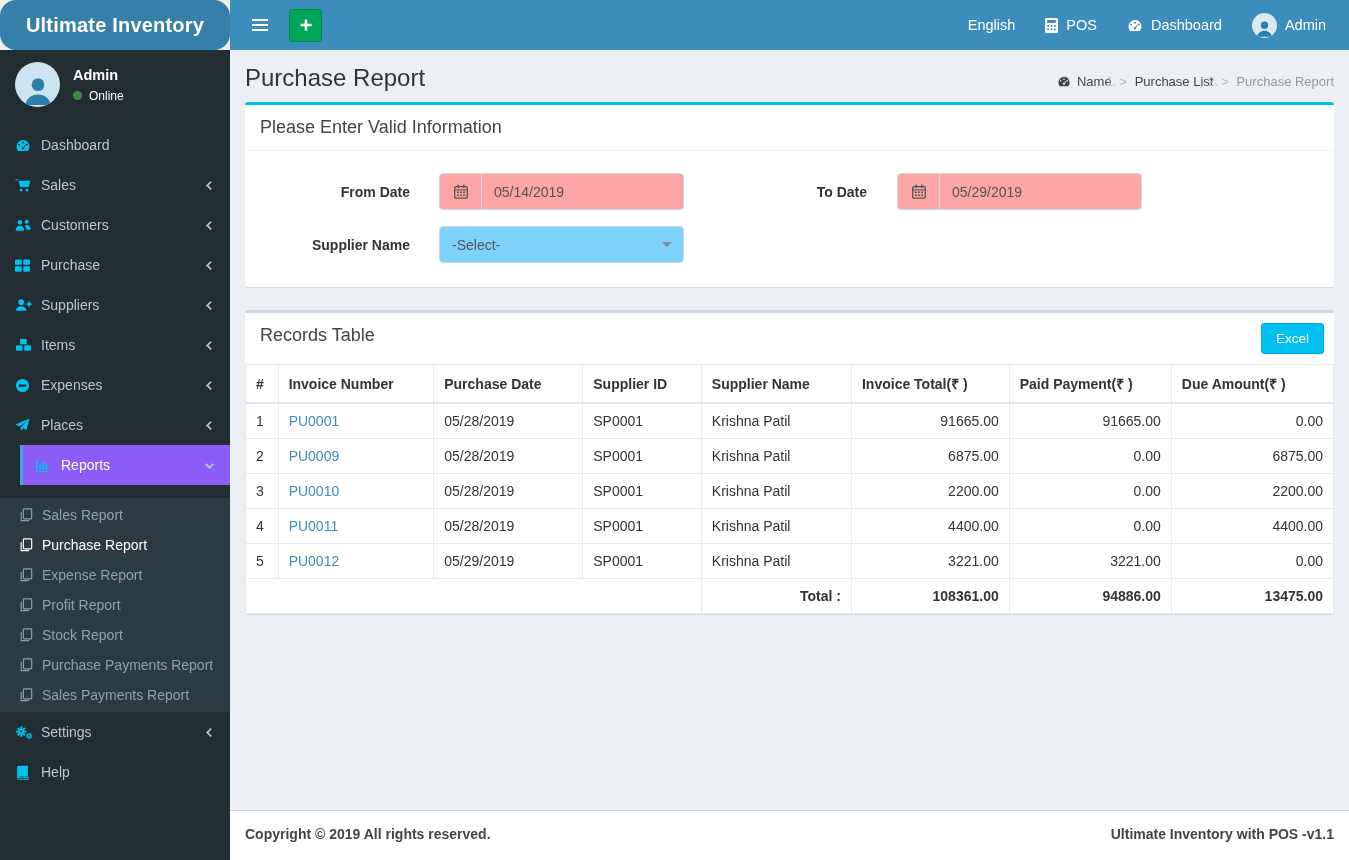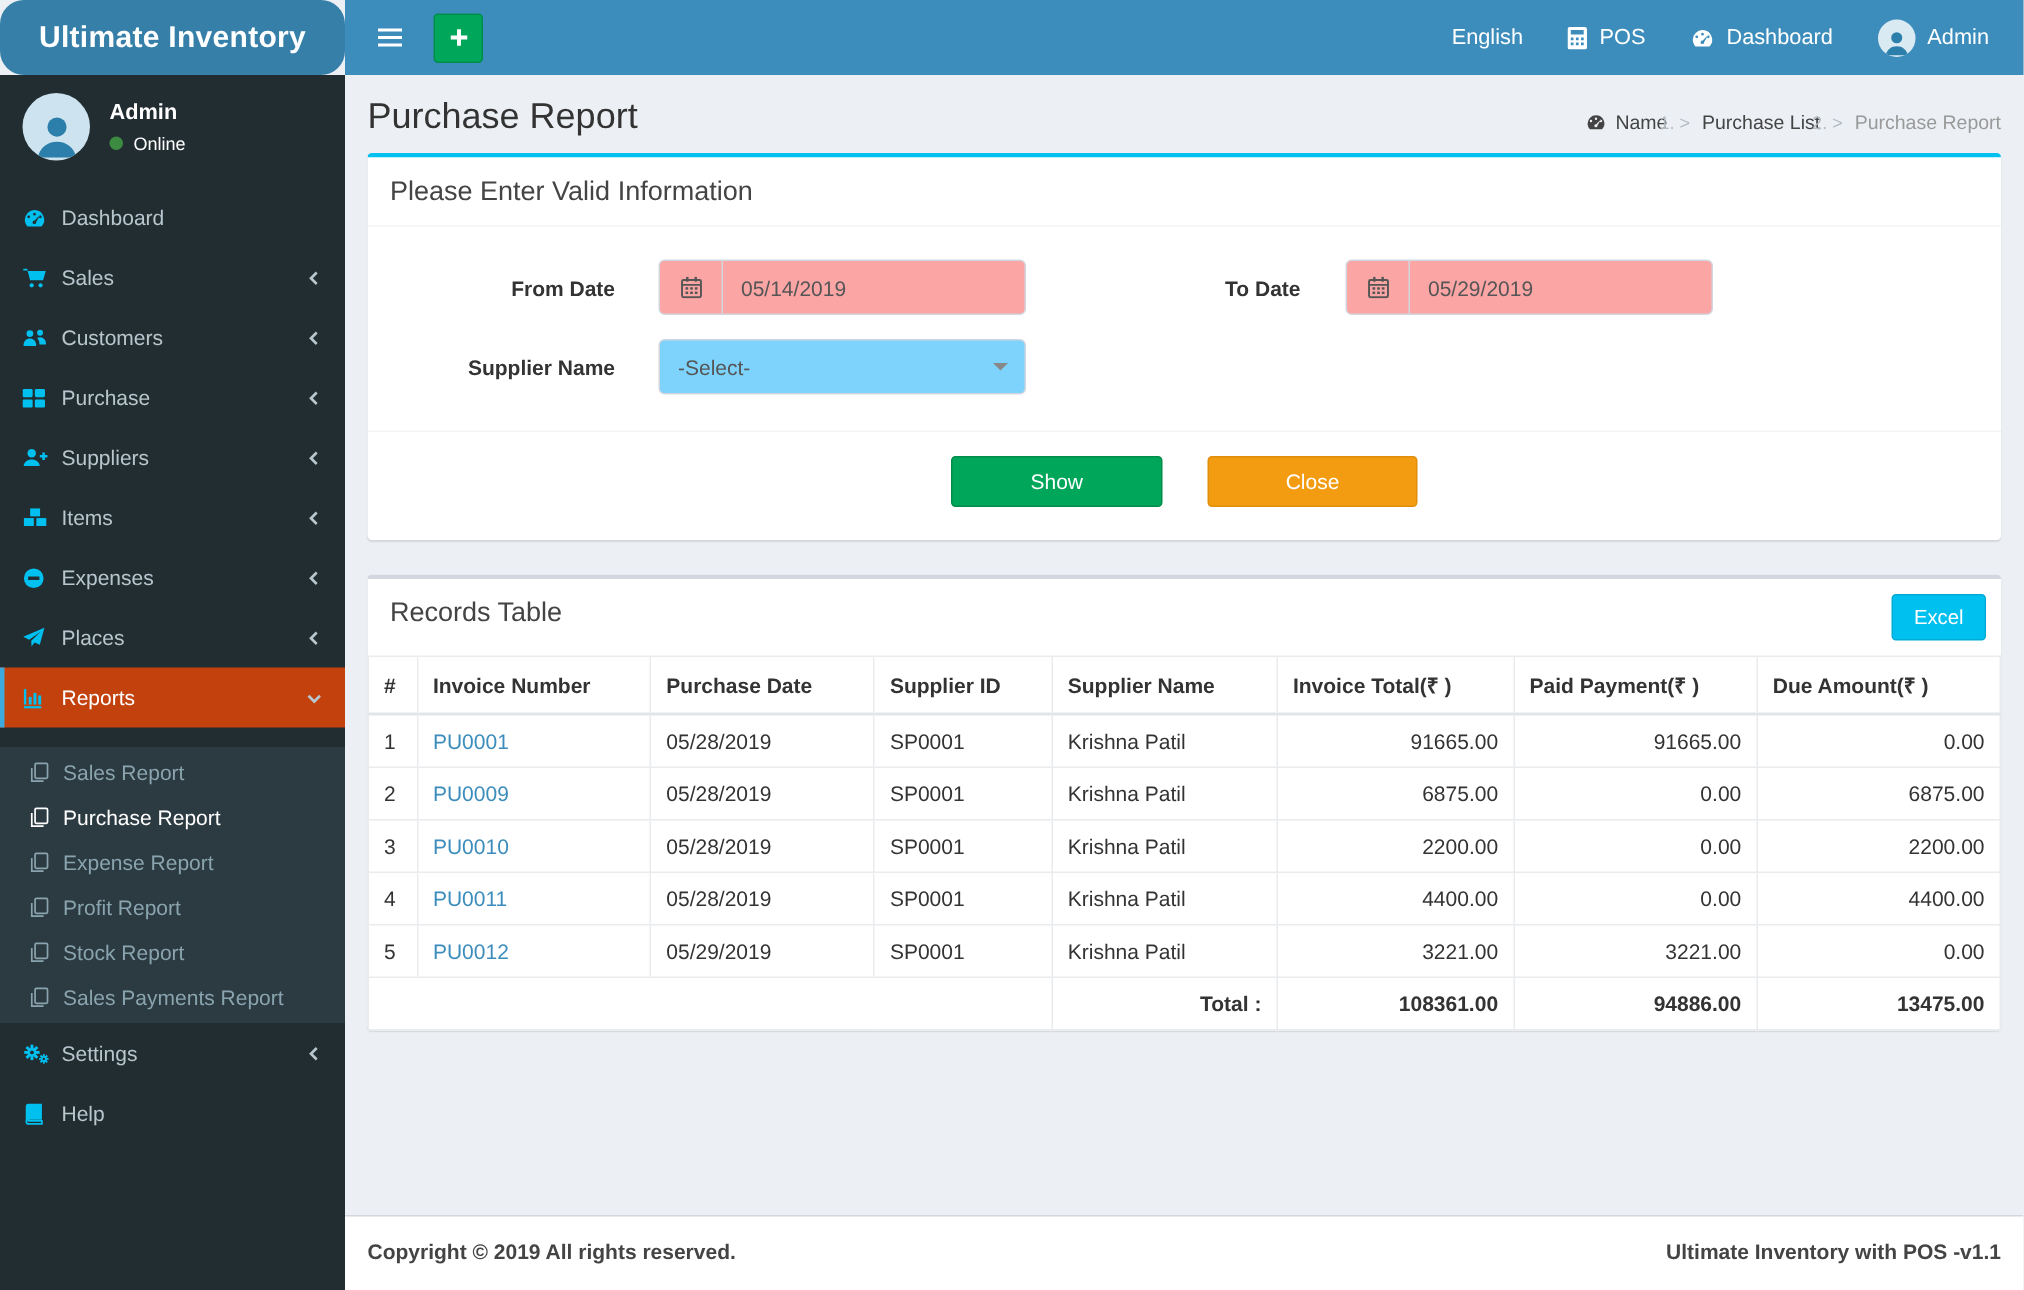--- a/index.html
+++ b/index.html
@@ -32,21 +32,21 @@
   .user-name { color:#fff; font-weight:bold; font-size:14.5px; }
   .user-status { color:#fff; font-size:12px; display:flex; align-items:center; gap:7px; margin-top:6px; }
   .status-dot { width:9px; height:9px; border-radius:50%; background:#3d8b40; }
 
   .sidebar-menu { list-style:none; margin-top:4px; }
   .menu-item > a { display:flex; align-items:center; padding:12px 15px 12px 12px; color:#b8c7ce;
                    border-left:3px solid transparent; }
   .menu-icon { width:16px; height:15px; margin-right:10px; color:#00c0ef; flex:none; }
   .menu-label { flex:1; font-size:14px; }
   .chev { width:11px; height:11px; color:#b8c7ce; flex:none; }
-  .menu-item.active > a { background:#c2410c; color:#fff; border-left-color:#3ea9dc; }
+  .menu-item.active > a { background:#8b5cf6; color:#fff; border-left-color:#3ea9dc;margin-left:20px; }
   .treeview-menu { list-style:none; background:#2c3b41; padding:2px 0;margin-top:13px; }
   .treeview-menu a { display:flex; align-items:center; gap:9px; padding:7px 15px 7px 19px; color:#8aa4af; font-size:14px; }
   .treeview-menu .sub-icon { width:14px; height:14px; color:currentColor; flex:none; }
   .treeview-menu li.active a { color:#fff; }
 
   
   .content-wrapper { margin-left:230px; padding-top:50px; min-height:810px; background:#ecf0f5; }
   .content-header { padding:14px 15px 4px; display:flex; justify-content:space-between; align-items:flex-start; }
   .page-title { font-size:24px; font-weight:normal; color:#333; }
   .breadcrumb { display:flex; align-items:center; gap:8px; font-size:13px; color:#444; margin-top:10px; }
@@ -361,20 +361,31 @@
           </li>
         <li>
             <a>
           <span class="sub-icon">
                 <svg viewBox="0 0 16 16" width="14" height="14" fill="none" stroke="currentColor" stroke-width="1.3">
                   <rect x="5" y="1" width="9.5" height="11.5" rx="1"></rect>
                   <path d="M2.5 4.5v10h9"></path>
                 </svg>
               </span>
           <span>Stock Report</span>
+        </a>
+          </li>
+        <li>
+            <a>
+          <span class="sub-icon">
+                <svg viewBox="0 0 16 16" width="14" height="14" fill="none" stroke="currentColor" stroke-width="1.3">
+                  <rect x="5" y="1" width="9.5" height="11.5" rx="1"></rect>
+                  <path d="M2.5 4.5v10h9"></path>
+                </svg>
+              </span>
+          <span>Purchase Payments Report</span>
         </a>
           </li>
         <li>
             <a>
           <span class="sub-icon">
                 <svg viewBox="0 0 16 16" width="14" height="14" fill="none" stroke="currentColor" stroke-width="1.3">
                   <rect x="5" y="1" width="9.5" height="11.5" rx="1"></rect>
                   <path d="M2.5 4.5v10h9"></path>
                 </svg>
               </span>
@@ -516,24 +527,20 @@
         </div>
         <div class="form-row">
           <label class="form-label">Supplier Name</label>
           <div class="select-wrap">
             <select>
               <option>-Select-</option>
             </select>
             <span class="select-caret"></span>
           </div>
         </div>
-      </div>
-      <div class="box-footer">
-        <button class="btn btn-show">Show</button>
-        <button class="btn btn-close">Close</button>
       </div>
     </div>
 
     <div class="box">
       <div class="box-header">Records Table</div>
       <button class="btn-excel">Excel</button>
       <table class="records-table">
         <colgroup>
           <col style="width:3%">
             <col style="width:14.3%">

